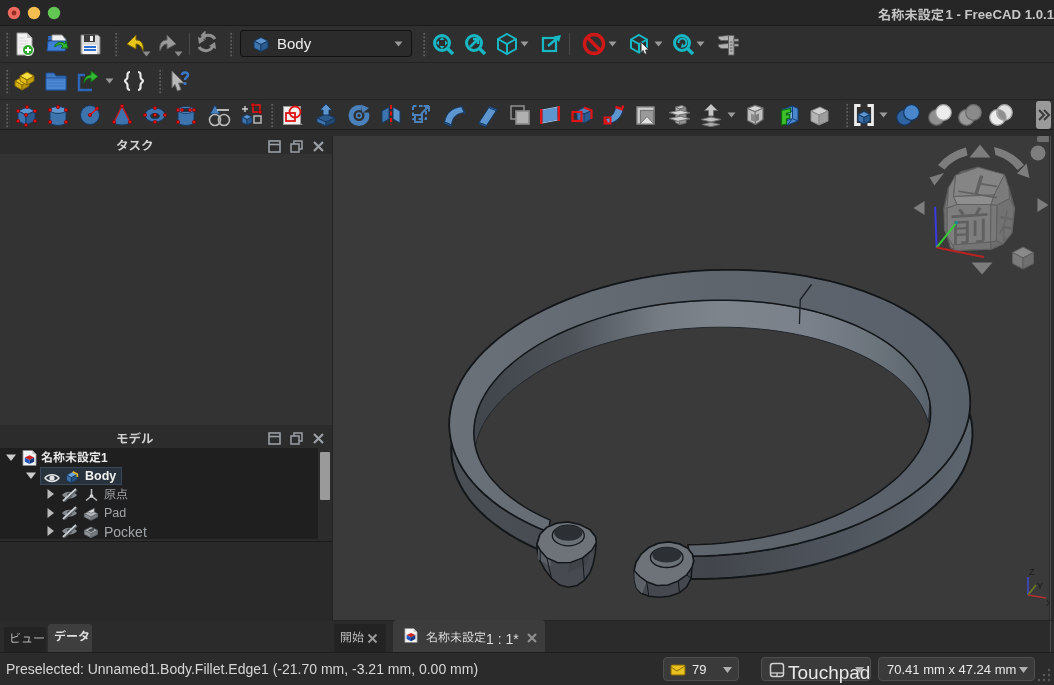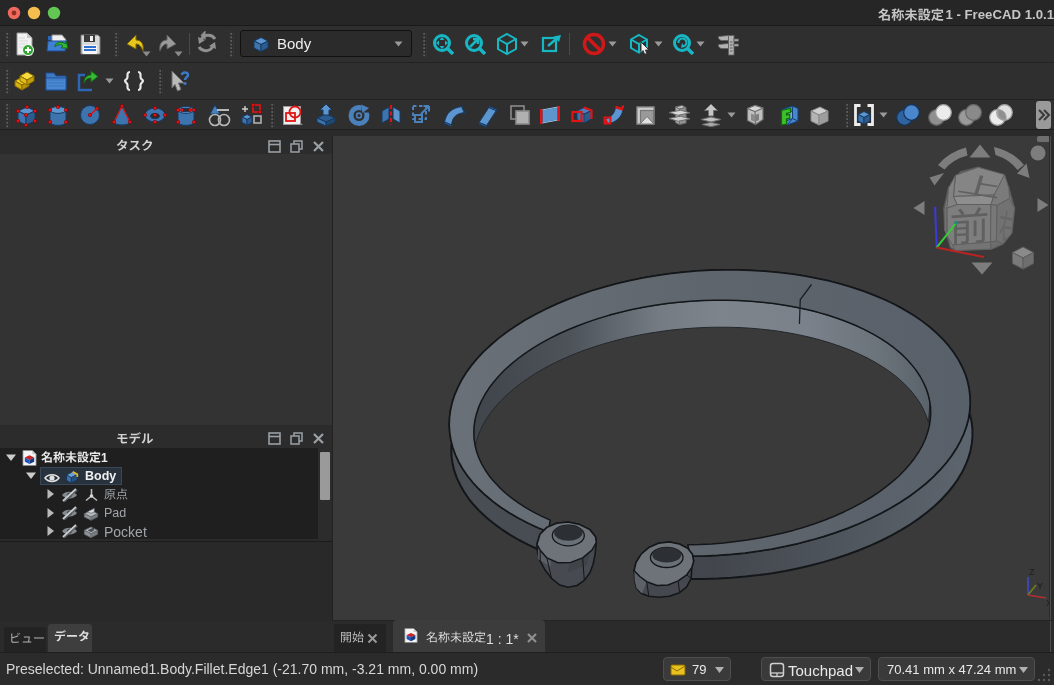--- a/index.html
+++ b/index.html
@@ -723,37 +723,37 @@
       <use href="#kr3" transform="translate(36.0,10.56) scale(0.01200,-0.01200)"></use>
       <use href="#kr4" transform="translate(48.0,10.56) scale(0.01200,-0.01200)"></use>
     </g>
   </svg>
 <div class="abs" style="left:486px;top:631px;font-size:14px;color:#dedede">1 : 1*</div>
 <svg class="abs" style="left:526px;top:632px" width="12" height="12">
     <path d="M2 2 L10 10 M10 2 L2 10" stroke="#8f8f8f" stroke-width="2.2"></path>
   </svg>
 <div class="abs" style="left:0;top:652px;width:1054px;height:33px;background:#2b2b2b;border-top:1px solid #1e1e1e"></div>
 <div class="abs" style="left:6px;top:661px;font-size:14px;color:#d6d6d6">Preselected: Unnamed1.Body.Fillet.Edge1 (-21.70 mm, -3.21 mm, 0.00 mm)</div>
-<div class="abs" style="left:663px;top:657px;width:68px;height:24px;background:#3a3a3a;border:1px solid #4e4e4e;border-radius:4px">
+<div class="abs" style="left:663px;top:657px;width:76px;height:24px;background:#3a3a3a;border:1px solid #4e4e4e;border-radius:4px">
     <svg style="position:absolute;left:6px;top:4px" width="16" height="16">
       <rect x="1" y="3" width="14" height="10" rx="1" fill="#e8c020" stroke="#8a6d00"></rect>
       <path d="M1 5 l6 4 8 -5" stroke="#8a6d00" fill="none"></path>
     </svg>
     <span style="position:absolute;left:28px;top:4px;font-size:13px;color:#e8e8e8">79</span>
     <svg style="position:absolute;right:6px;top:9px" width="9" height="6">
       <path d="M0 0h9l-4.5 6z" fill="#b0b0b0"></path>
     </svg>
   </div>
 <div class="abs" style="left:761px;top:657px;width:110px;height:24px;background:#3a3a3a;border:1px solid #4e4e4e;border-radius:4px">
     <svg style="position:absolute;left:7px;top:4px" width="16" height="16">
       <rect x="1.5" y="1.5" width="13" height="13" rx="2.5" fill="none" stroke="#d0d0d0" stroke-width="1.5"></rect>
       <path d="M2 11 h12" stroke="#d0d0d0" stroke-width="1.3"></path>
       <path d="M8 11 v3.5" stroke="#d0d0d0" stroke-width="1.3"></path>
     </svg>
-    <span style="position:absolute;left:26px;top:4px;font-size:15px;color:#e8e8e8">Touchpad</span>
+    <span style="position:absolute;left:26px;top:4px;font-size:19px;color:#e8e8e8">Touchpad</span>
     <svg style="position:absolute;right:6px;top:9px" width="9" height="6">
       <path d="M0 0h9l-4.5 6z" fill="#b0b0b0"></path>
     </svg>
   </div>
 <div class="abs" style="left:878px;top:657px;width:157px;height:24px;background:#3a3a3a;border:1px solid #4e4e4e;border-radius:4px">
     <span style="position:absolute;left:8px;top:4px;font-size:13px;color:#e8e8e8">70.41 mm x 47.24 mm</span>
     <svg style="position:absolute;right:6px;top:9px" width="9" height="6">
       <path d="M0 0h9l-4.5 6z" fill="#b0b0b0"></path>
     </svg>
   </div>

